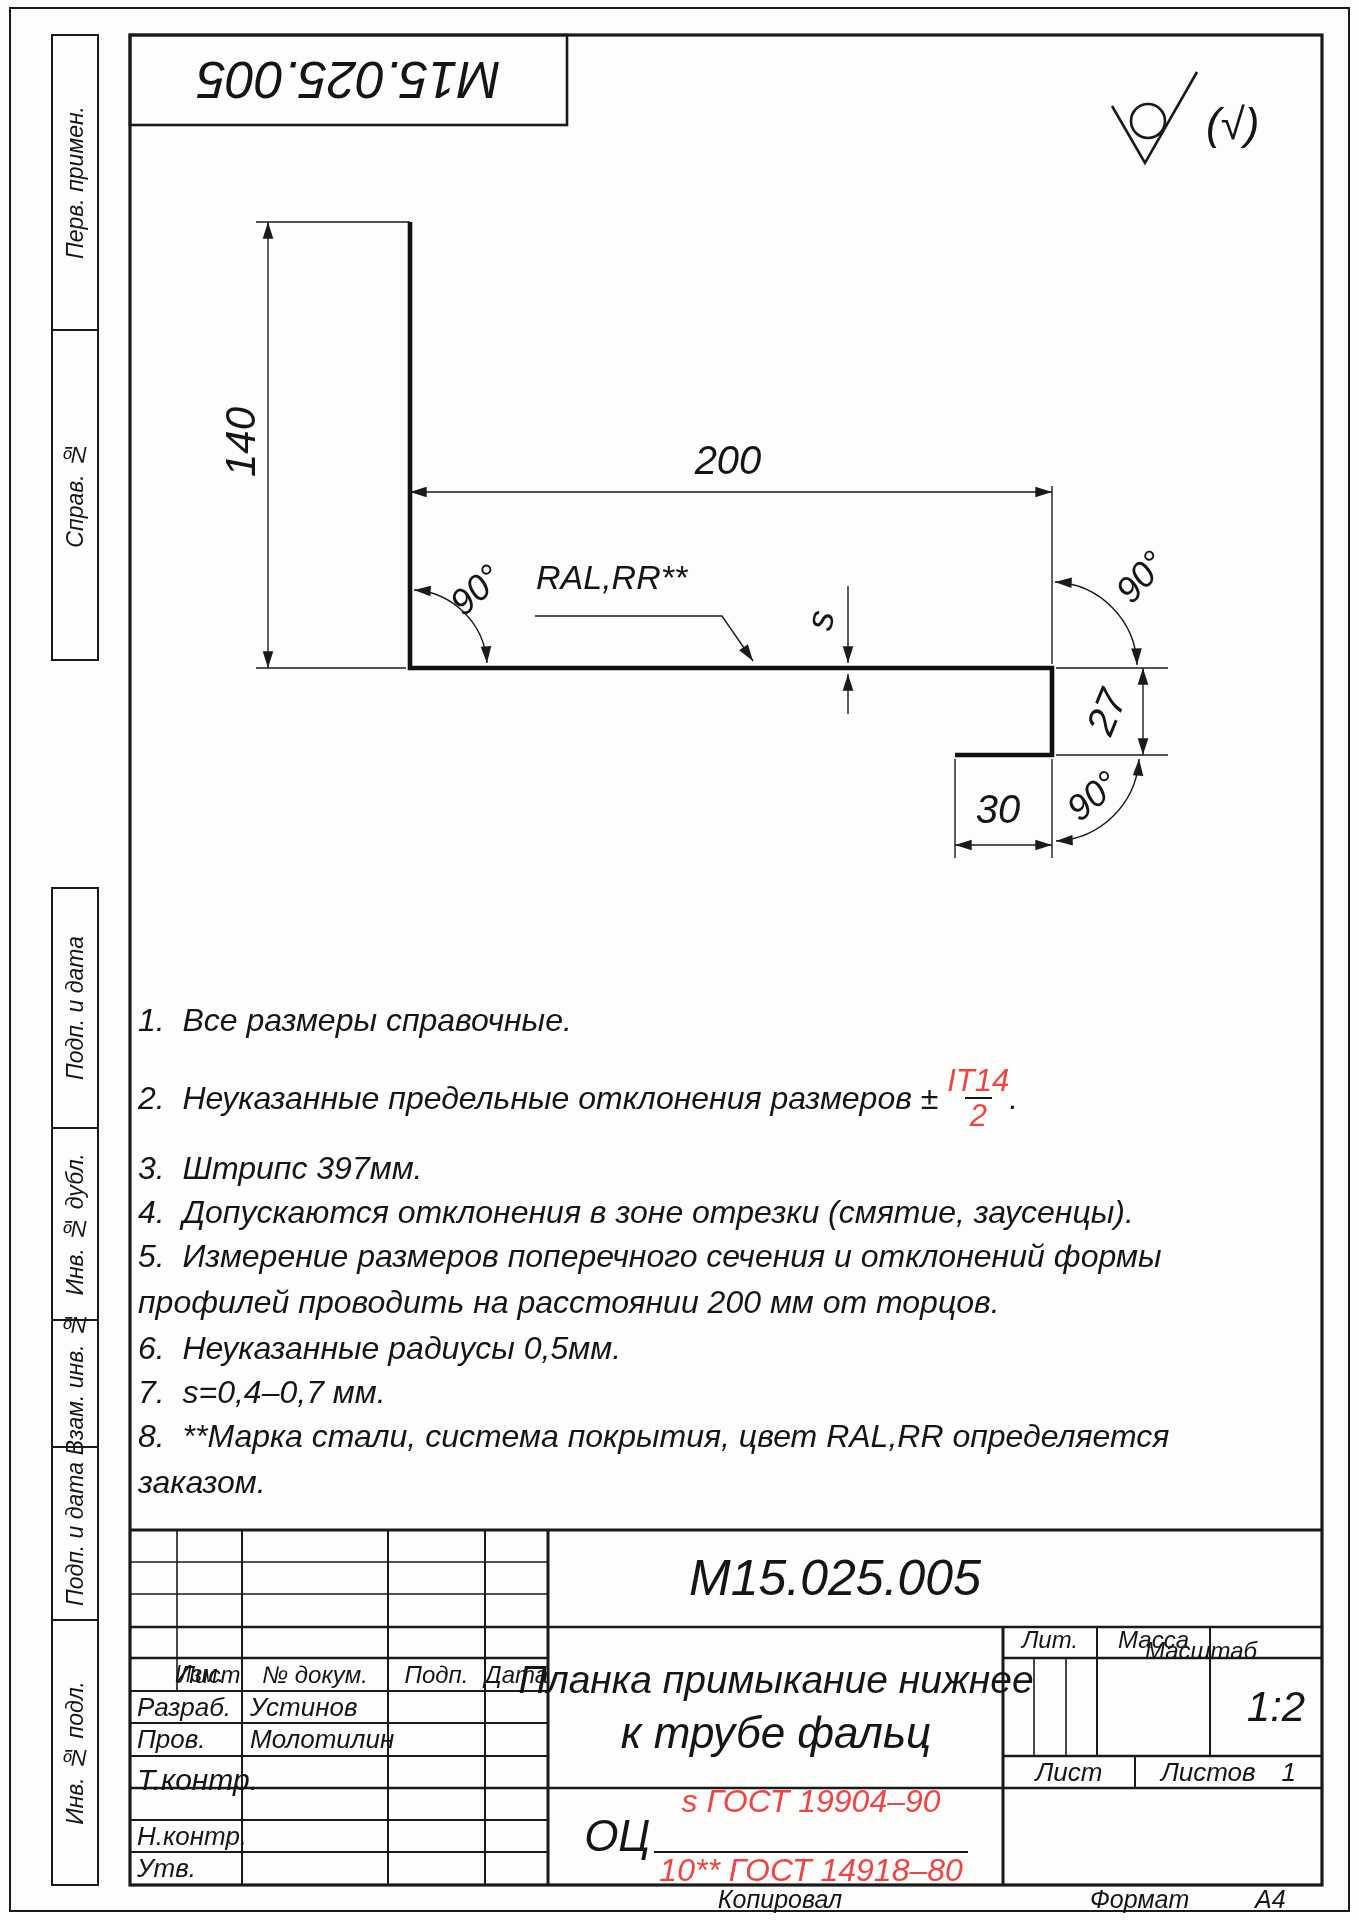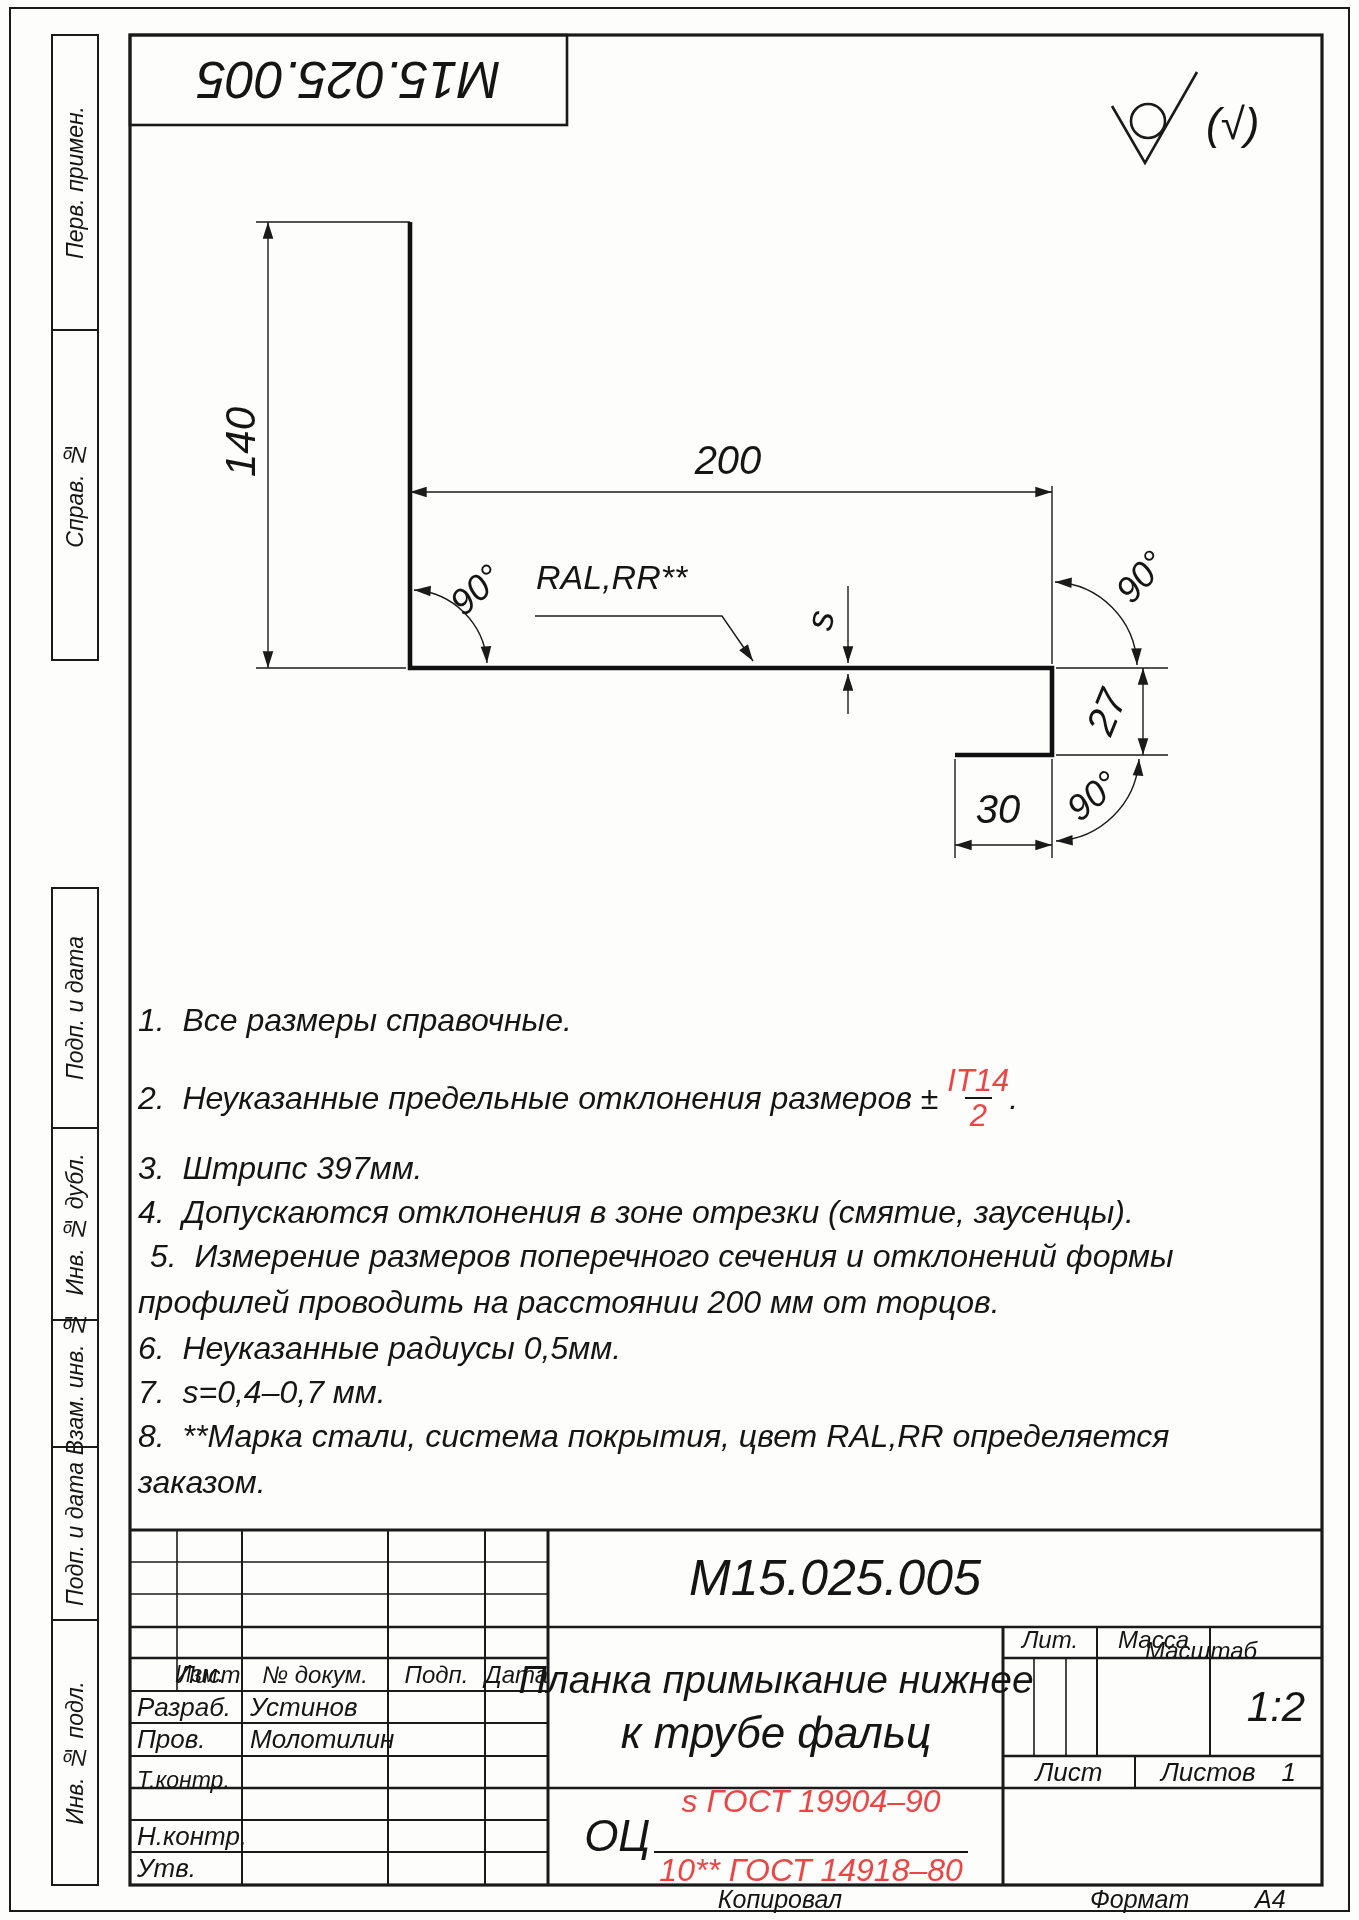--- a/index.html
+++ b/index.html
@@ -123,21 +123,21 @@
   <div class="t" style="left:138px;top:998px;height:44px;font-size:32px;font-style:italic;"><span>1.  Все размеры справочные.</span></div>
   <div class="t" style="left:138px;top:1050px;height:96px;font-size:32px;">
     <span>2.  Неуказанные предельные отклонения размеров ±</span><span> </span>
     <span class="frac" style="font-size:31px;">
       <span class="num">IT14</span><span class="den">2</span>
     </span>
     <span>.</span>
   </div>
   <div class="t" style="left:138px;top:1146px;height:44px;font-size:32px;"><span>3.  Штрипс 397мм.</span></div>
   <div class="t" style="left:138px;top:1190px;height:44px;font-size:32px;"><span>4.  Допускаются отклонения в зоне отрезки (смятие, заусенцы).</span></div>
-  <div class="t" style="left:138px;top:1234px;height:44px;font-size:32px;margin-left:12px;"><span>5.  Измерение размеров поперечного сечения и отклонений формы</span></div>
+  <div class="t" style="left:138px;top:1234px;height:44px;font-size:32px;"><span>5.  Измерение размеров поперечного сечения и отклонений формы</span></div>
   <div class="t" style="left:138px;top:1280px;height:44px;font-size:32px;"><span>профилей проводить на расстоянии 200 мм от торцов.</span></div>
   <div class="t" style="left:138px;top:1326px;height:44px;font-size:32px;"><span>6.  Неуказанные радиусы 0,5мм.</span></div>
   <div class="t" style="left:138px;top:1370px;height:44px;font-size:32px;"><span>7.  s=0,4–0,7 мм.</span></div>
   <div class="t" style="left:138px;top:1414px;height:44px;font-size:32px;"><span>8.  **Марка стали, система покрытия, цвет RAL,RR определяется</span></div>
   <div class="t" style="left:138px;top:1460px;height:44px;font-size:32px;"><span>заказом.</span></div>
 
   <div class="mcell" style="left:52px;top:35px;height:295px;">
       <span class="vtext">Перв. примен.</span>
     </div>
   <div class="mcell" style="left:52px;top:330px;height:330px;">
@@ -177,21 +177,21 @@
   <div class="t ctr" style="left:130px;top:1658px;width:47px;height:33px;font-size:23px;padding-left:46px;"><span>Изм.</span></div>
   <div class="t ctr" style="left:177px;top:1658px;width:65px;height:33px;font-size:24px;"><span>Лист</span></div>
   <div class="t ctr" style="left:242px;top:1658px;width:146px;height:33px;font-size:24px;"><span>№ докум.</span></div>
   <div class="t ctr" style="left:388px;top:1658px;width:97px;height:33px;font-size:24px;"><span>Подп.</span></div>
   <div class="t ctr" style="left:485px;top:1658px;width:63px;height:33px;font-size:24px;"><span>Дата</span></div>
 
   <div class="t" style="left:137px;top:1691px;width:104px;height:32px;font-size:26px;"><span>Разраб.</span></div>
   <div class="t" style="left:250px;top:1691px;width:136px;height:32px;font-size:26px;"><span>Устинов</span></div>
   <div class="t" style="left:137px;top:1723px;width:104px;height:32px;font-size:26px;"><span>Пров.</span></div>
   <div class="t" style="left:250px;top:1723px;width:136px;height:32px;font-size:26px;"><span>Молотилин</span></div>
-  <div class="t" style="left:137px;top:1756px;width:104px;height:48px;font-size:23px;"><span>Т.контр.</span></div>
+  <div class="t" style="left:137px;top:1756px;width:104px;height:48px;font-size:30px;"><span>Т.контр.</span></div>
   <div class="t" style="left:137px;top:1820px;width:104px;height:32px;font-size:26px;"><span>Н.контр.</span></div>
   <div class="t" style="left:137px;top:1852px;width:104px;height:32px;font-size:26px;"><span>Утв.</span></div>
 
   <div class="t ctr" style="left:1003px;top:1627px;width:94px;height:25px;font-size:24px;"><span>Лит.</span></div>
   <div class="t ctr" style="left:1097px;top:1627px;width:113px;height:26px;font-size:24px;"><span>Масса</span></div>
   <div class="t ctr" style="left:1145px;top:1627px;width:112px;height:48px;font-size:24px;align-items:center;"><span>Масштаб</span></div>
   <div class="t ctr" style="left:1210px;top:1658px;width:132px;height:98px;font-size:42px;"><span>1:2</span></div>
 
   <div class="t ctr" style="left:1003px;top:1756px;width:132px;height:32px;font-size:26px;"><span>Лист</span></div>
   <div class="t" style="left:1135px;top:1756px;width:187px;height:32px;font-size:26px;justify-content:space-evenly;">

